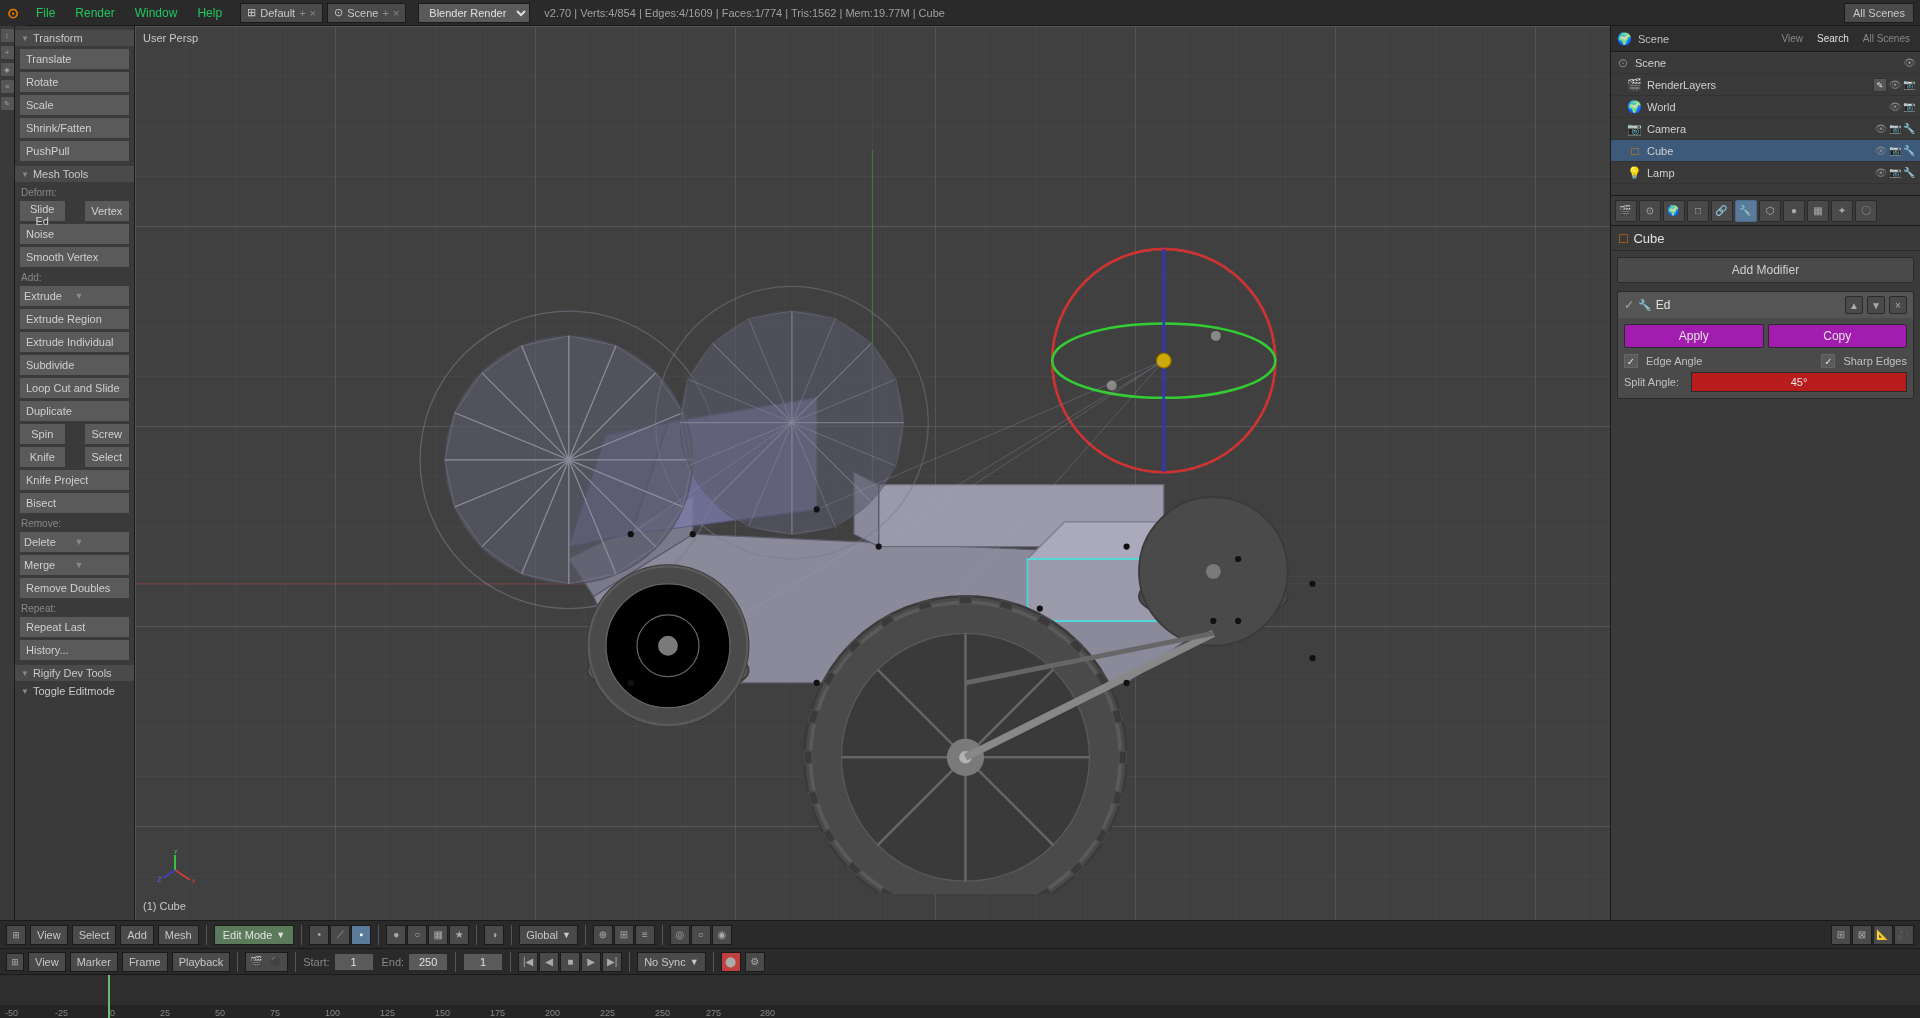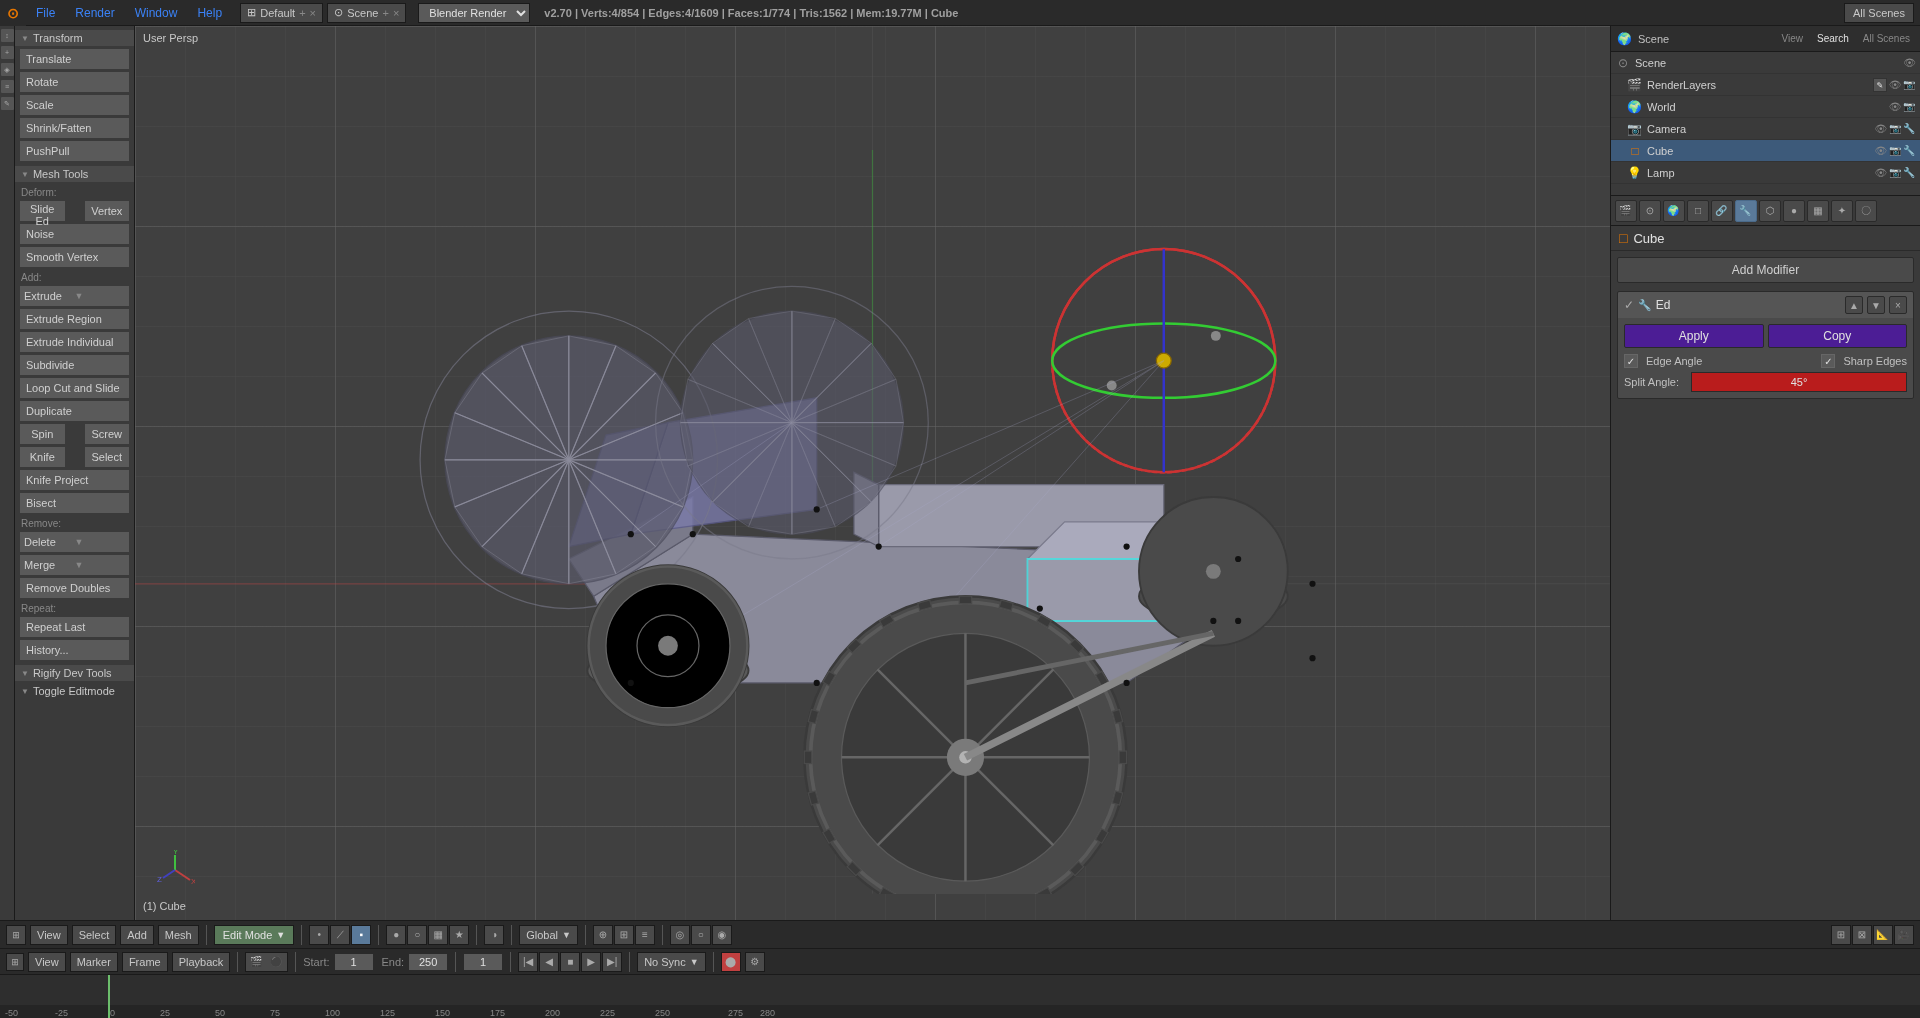--- a/index.html
+++ b/index.html
@@ -33,40 +33,39 @@
       justify-content: center;
       color: #e87700;
       font-size: 14px;
       font-weight: bold;
     }
     .menu-item {
       padding: 0 10px;
       height: 16px;
       display: flex;
       align-items: center;
-      color: #3b82f6;
+      color: #22c55e;
       cursor: pointer;
       font-size: 12px;
     }
 
     .engine-selector {
       background: #5a5a5a;
       border: 1px solid #1a1a1a;
       color: #e0e0e0;
       padding: 1px 6px;
       font-size: 11px;
       height: 20px;
       margin: 0 4px;
     }
 
     .top-info {
       margin-left: 10px;
       color: #a0a0a0;
       font-size: 11px;
-      font-weight: bold;
     }
 
     
     #main-area {
       display: flex;
       flex: 1;
       overflow: hidden;
     }
 
     
@@ -348,21 +347,21 @@
       padding: 6px;
     }
 
     .apply-copy-row {
       display: flex;
       gap: 4px;
       margin-bottom: 6px;
     }
     .apply-btn {
       flex: 1;
-      background: #4c1d95;
+      background: #a21caf;
       border: 1px solid #2a2a2a;
       color: #e0e0e0;
       font-size: 12px;
       padding: 4px;
       cursor: pointer;
       text-align: center;
       border-radius: 2px;
     }
 
     .modifier-option-row {
@@ -1113,21 +1112,21 @@
       <span style="position:absolute;left:160px;">25</span>
       <span style="position:absolute;left:215px;">50</span>
       <span style="position:absolute;left:270px;">75</span>
       <span style="position:absolute;left:325px;">100</span>
       <span style="position:absolute;left:380px;">125</span>
       <span style="position:absolute;left:435px;">150</span>
       <span style="position:absolute;left:490px;">175</span>
       <span style="position:absolute;left:545px;">200</span>
       <span style="position:absolute;left:600px;">225</span>
       <span style="position:absolute;left:655px;">250</span>
-      <span style="position:absolute;left:728px;">275</span>
+      <span style="position:absolute;left:706px;">275</span>
       <span style="position:absolute;left:760px;">280</span>
     </div>
 
     <div style="position:absolute;top:0;bottom:0;left:108px;width:2px;background:#6cbe6c;z-index:5;"></div>
 
     <div style="height:calc(100% - 16px);background:#2e2e2e;"></div>
   </div>
 </div>
 
 </body></html>

